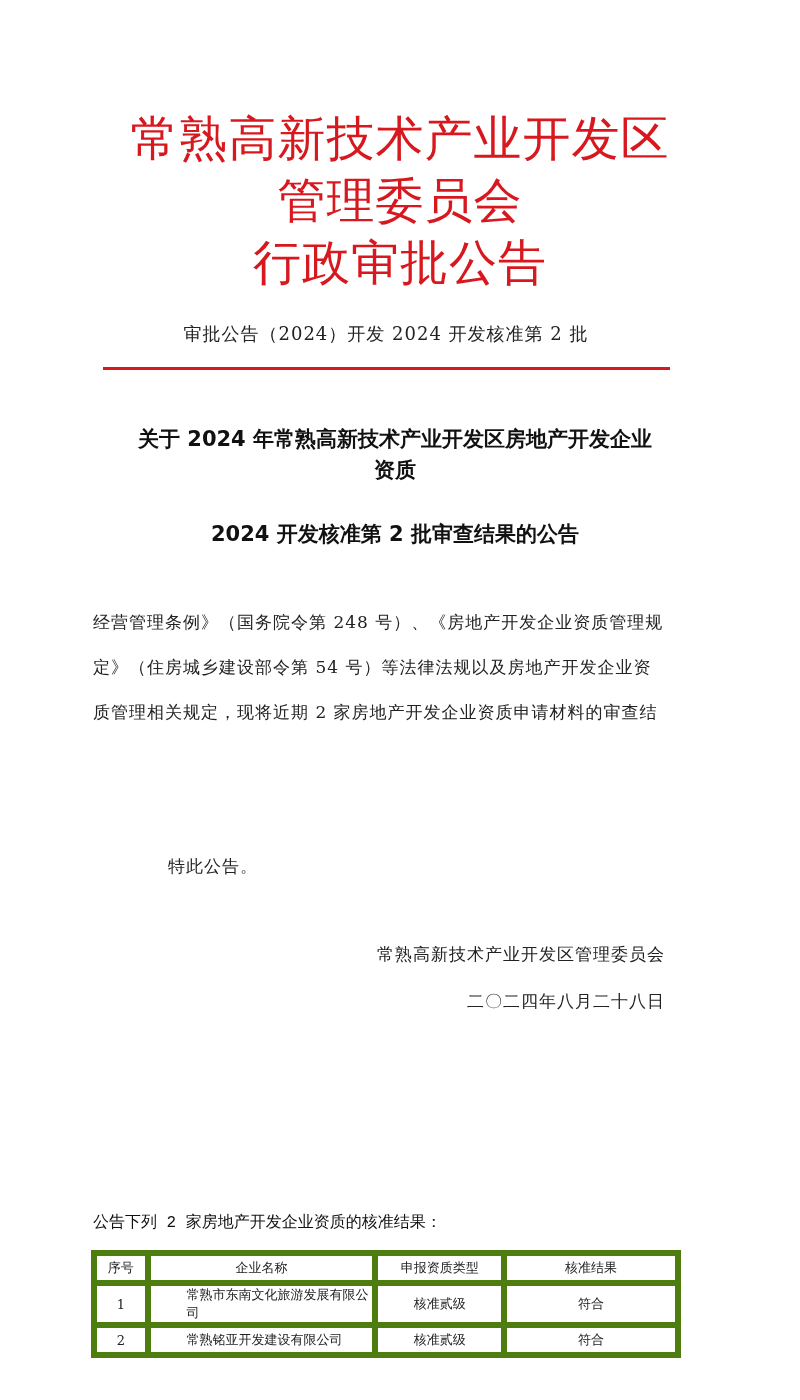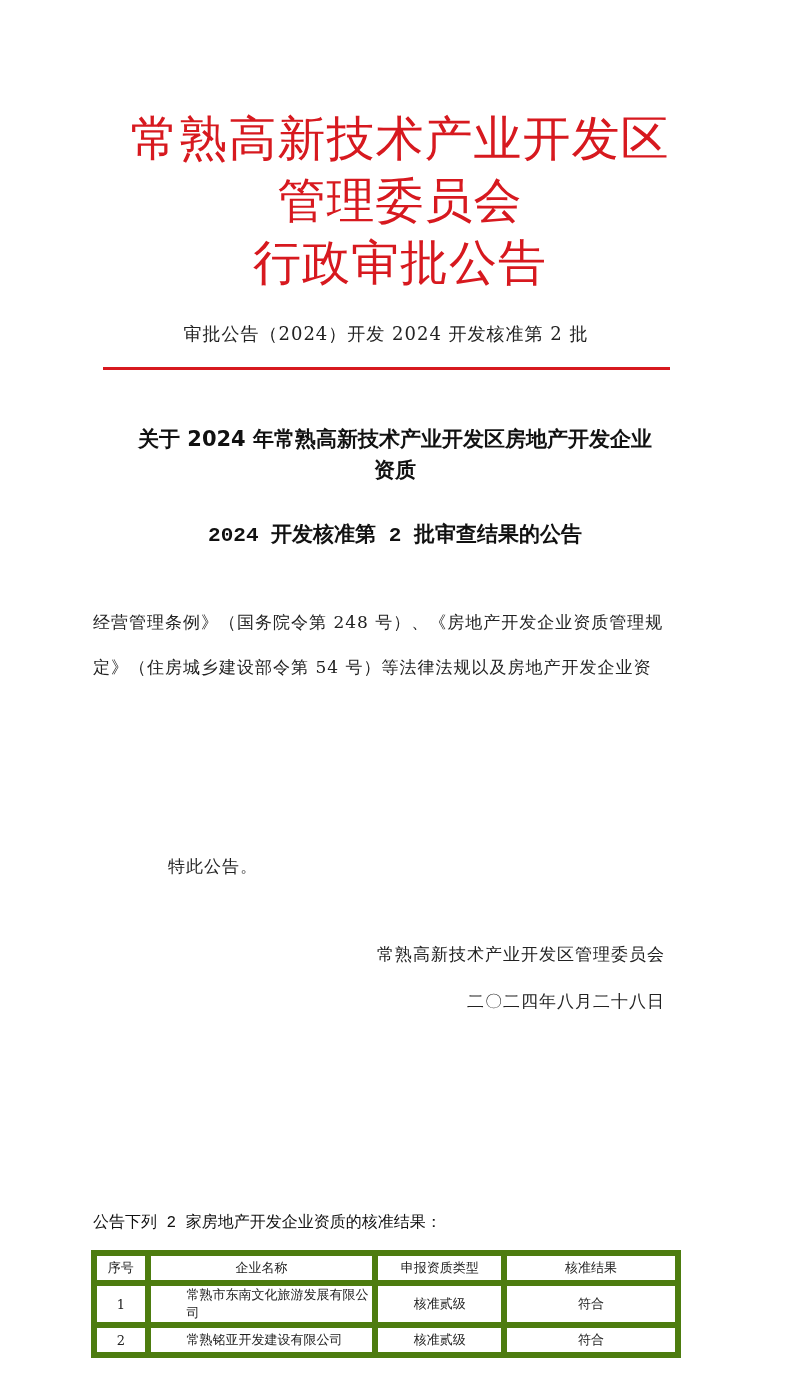--- a/index.html
+++ b/index.html
@@ -6,21 +6,21 @@
   body { width: 800px; height: 1400px; position: relative; overflow: hidden; font-family: "DejaVu Serif", "Liberation Serif", serif; color: #111; }
   .red-title { position: absolute; left: 0; width: 800px; text-align: center; color: #d7191f; font-family: "DejaVu Serif", "Liberation Serif", serif; font-size: 48px; line-height: 56px; letter-spacing: 1px; }
   #t1 { top: 110px; }
   #t2 { top: 172px; }
   #t3 { top: 234px; }
   .doc-no { position: absolute; top: 322px; left: 0; width: 772px; text-align: center; font-size: 18px; letter-spacing: 1px; color: #222; }
   .red-rule { position: absolute; top: 367px; left: 103px; width: 567px; height: 3px; background: #d7191f; }
   .headline { position: absolute; left: 0; width: 790px; text-align: center; font-family: "DejaVu Sans", "Liberation Sans", sans-serif; font-weight: bold; font-size: 21px; color: #111; }
   #h1 { top: 425px; }
   #h2 { top: 456px; }
-  #h3 { top: 520px; font-family: Liberation Mono, monospace; }
+  #h3 { top: 520px; }
   .para { position: absolute; left: 93px; width: 600px; font-size: 17px; line-height: 45px; color: #222; letter-spacing: 1px; }
   .para span { display: block; }
   .para .indent { padding-left: 38px; }
   .closing { position: absolute; top: 855px; left: 168px; font-size: 17px; color: #222; letter-spacing: 1px; }
   .sig { position: absolute; right: 135px; font-size: 17px; color: #222; letter-spacing: 1px; text-align: right; }
   #sig-org { top: 943px; }
   #sig-date { top: 990px; }
   .table-caption { position: absolute; top: 1212px; left: 93px; font-family: Liberation Mono, monospace; font-size: 16px; color: #111; }
   table { position: absolute; top: 1250px; left: 91px; width: 590px; border-collapse: collapse; font-size: 13px; color: #222; }
   td, th { border: 6px solid #4d7c0f; height: 24px; padding: 0 3px; font-weight: normal; }
@@ -38,20 +38,21 @@
 <div class="doc-no">审批公告（2024）开发 2024 开发核准第 2 批</div>
 <div class="red-rule"></div>
 
 <div class="headline" id="h1">关于 2024 年常熟高新技术产业开发区房地产开发企业</div>
 <div class="headline" id="h2">资质</div>
 <div class="headline" id="h3">2024 开发核准第 2 批审查结果的公告</div>
 
 <div class="para" style="top:600px;">
   <span>经营管理条例》（国务院令第 248 号）、《房地产开发企业资质管理规</span>
   <span>定》（住房城乡建设部令第 54 号）等法律法规以及房地产开发企业资</span>
+  <span>质管理相关规定，现将近期 2 家房地产开发企业资质申请材料的审查结</span>
 </div>
 
 <div class="closing">特此公告。</div>
 
 <div class="sig" id="sig-org">常熟高新技术产业开发区管理委员会</div>
 <div class="sig" id="sig-date">二〇二四年八月二十八日</div>
 
 <div class="table-caption">公告下列 2 家房地产开发企业资质的核准结果：</div>
 
 <table>

